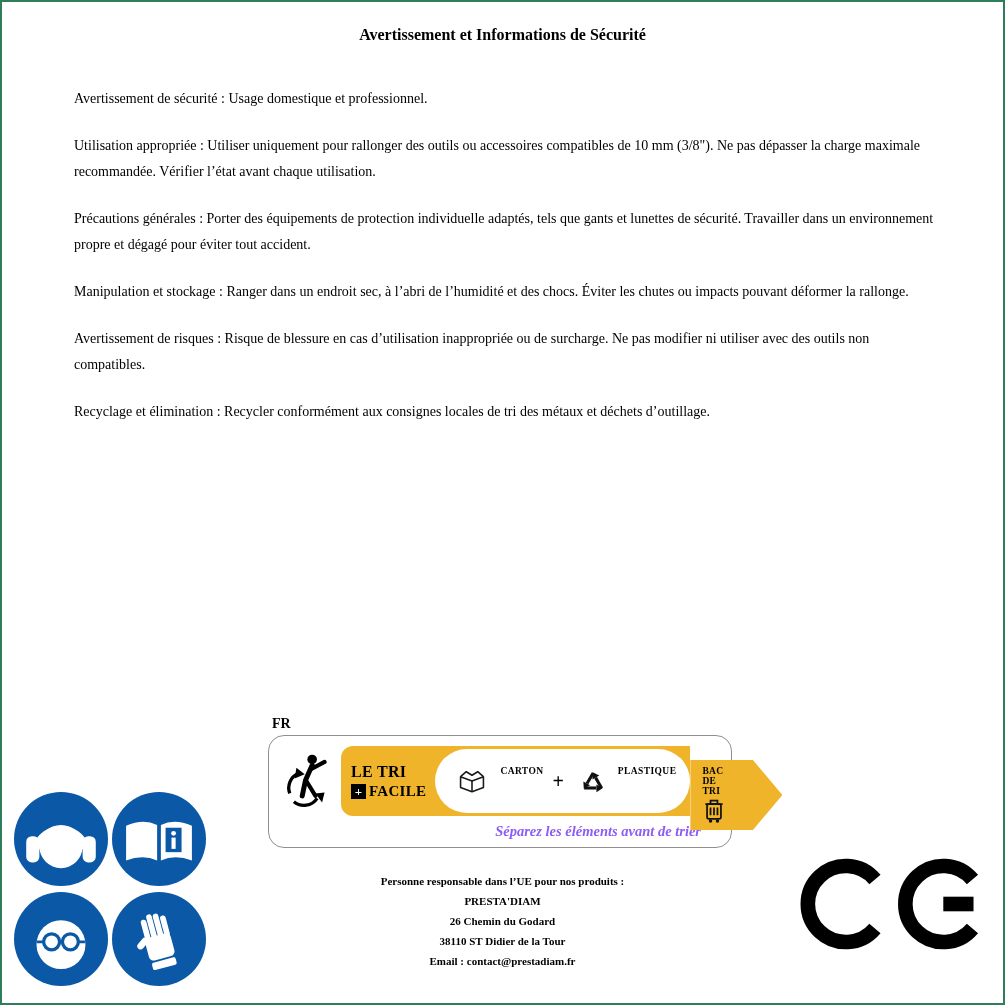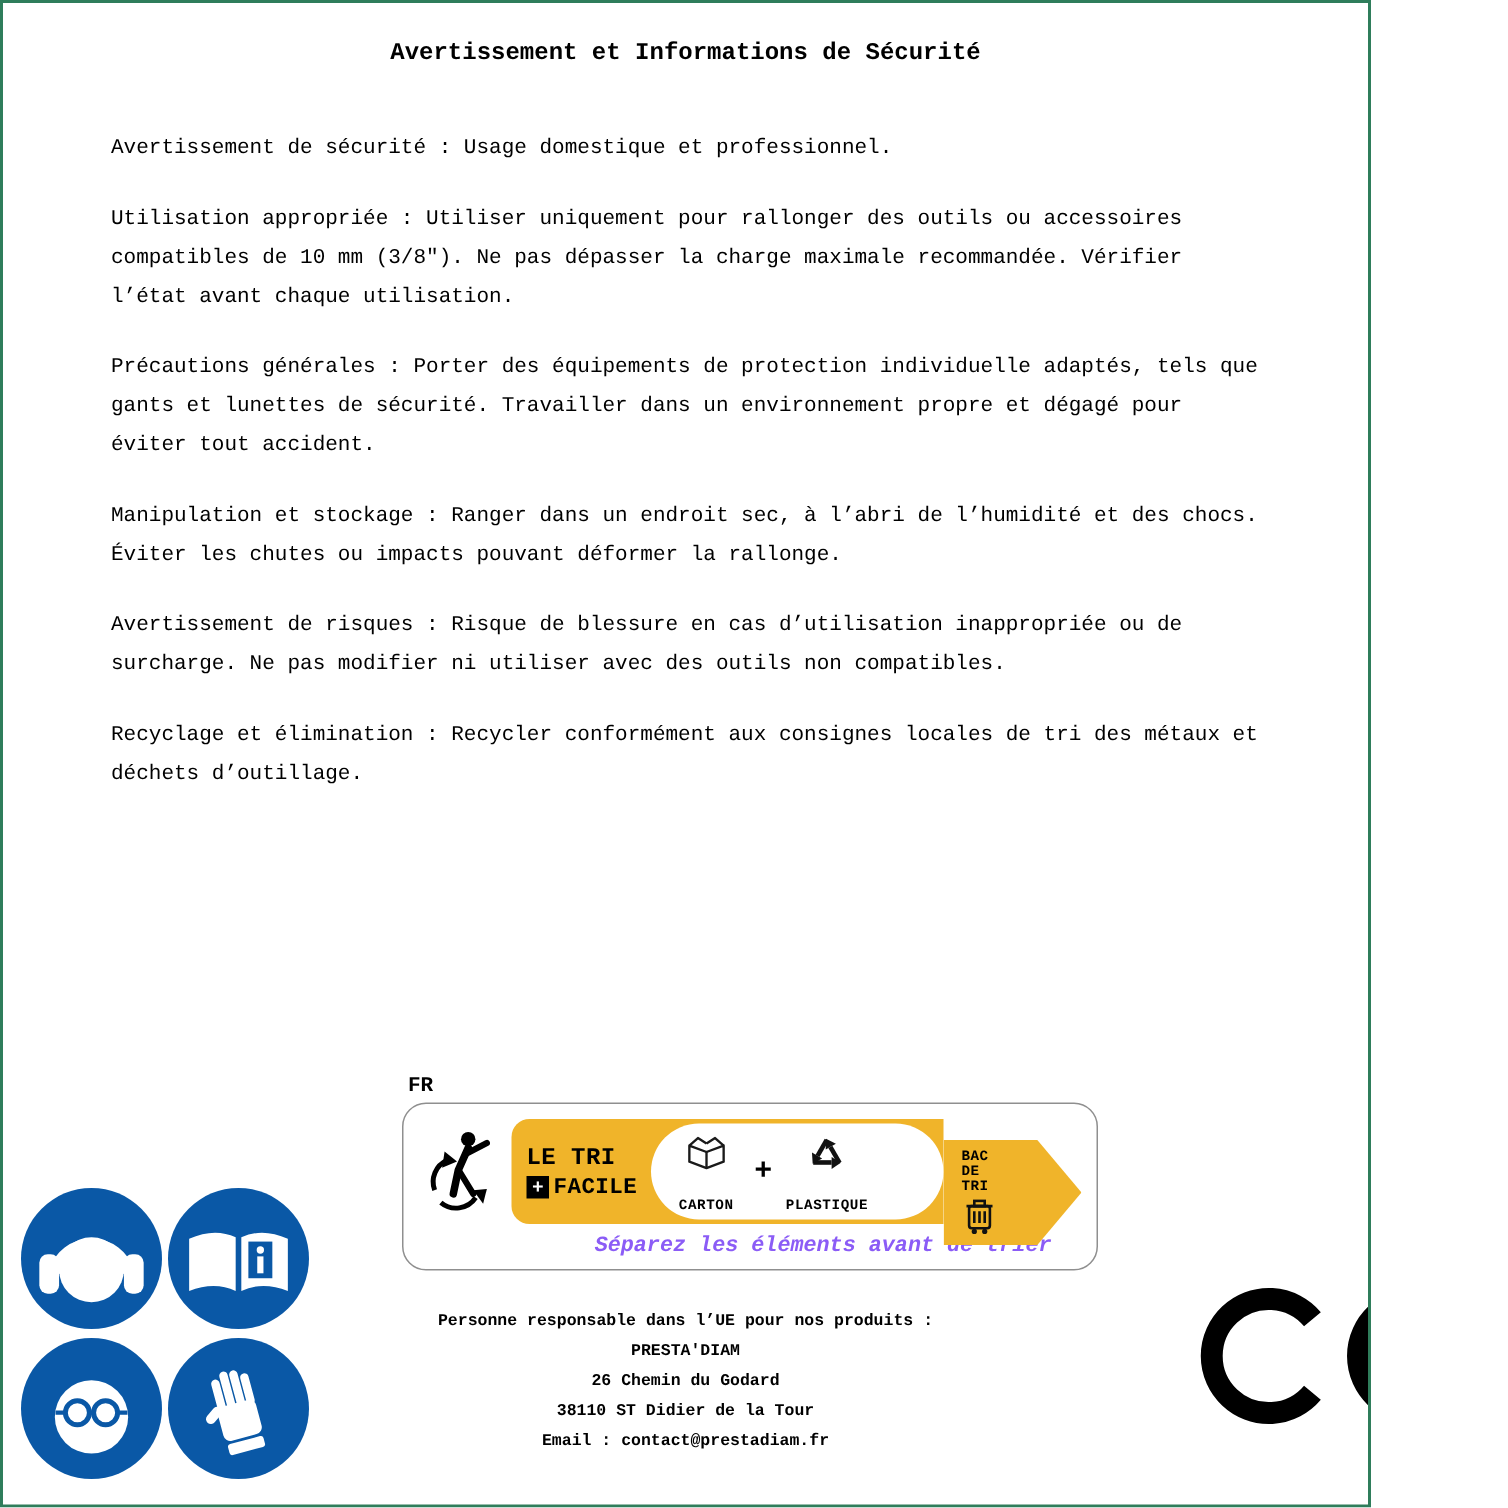--- a/index.html
+++ b/index.html
@@ -3,23 +3,23 @@
 <meta charset="utf-8">
 <style>
   :root{
     --border-green:#2f7d5b;
     --pictogram-blue:#0a58a6;
     --tri-yellow:#f0b42a;
   }
   *{box-sizing:border-box;}
   html,body{margin:0;padding:0;background:#fff;}
   .page{
-    position:relative;width:914px;height:1005px;background:#fff;
+    position:relative;width:1005px;height:1005px;background:#fff;
     border:2px solid var(--border-green);
-    font-family:Liberation Mono, monospace;color:#000;overflow:hidden;
+    font-family:Liberation Serif, serif;color:#000;overflow:hidden;
   }
   .title{
     position:absolute;top:24px;left:0;width:100%;text-align:center;
     font-size:16px;font-weight:bold;margin:0;
   }
   .content{
     position:absolute;top:84px;left:72px;right:68px;
     font-size:14px;line-height:26px;
   }
   .content p{margin:0 0 21px 0;}
@@ -57,21 +57,21 @@
   .plus-box{
     width:15px;height:15px;background:#000;color:#fff;
     display:flex;align-items:center;justify-content:center;
     font-weight:bold;font-size:13px;line-height:1;
   }
   .facile{font-size:15px;font-weight:800;letter-spacing:.3px;}
   .capsule{
     background:#fff;border-radius:40px;height:64px;
     display:flex;align-items:center;gap:9px;padding:0 14px;flex:1;
   }
-  .material{display:flex;flex-direction:column;align-items:center;gap:15px;}
+  .material{display:flex;flex-direction:row;align-items:flex-start;gap:5px;}
   .material-label{font-size:9.5px;font-weight:bold;letter-spacing:.4px;}
   .plus-sep{font-size:20px;font-weight:bold;}
   .bin-arrow{
     width:92px;height:70px;background:var(--tri-yellow);
     clip-path:polygon(0 0,68% 0,100% 50%,68% 100%,0 100%);
     display:flex;flex-direction:column;align-items:flex-start;
     justify-content:center;padding-left:12px;flex:0 0 auto;margin-top:28px;
   }
   .bin-text{font-size:9.5px;font-weight:800;line-height:10px;letter-spacing:.3px;}
   .bin-icon{width:24px;height:26px;margin-top:2px;}

